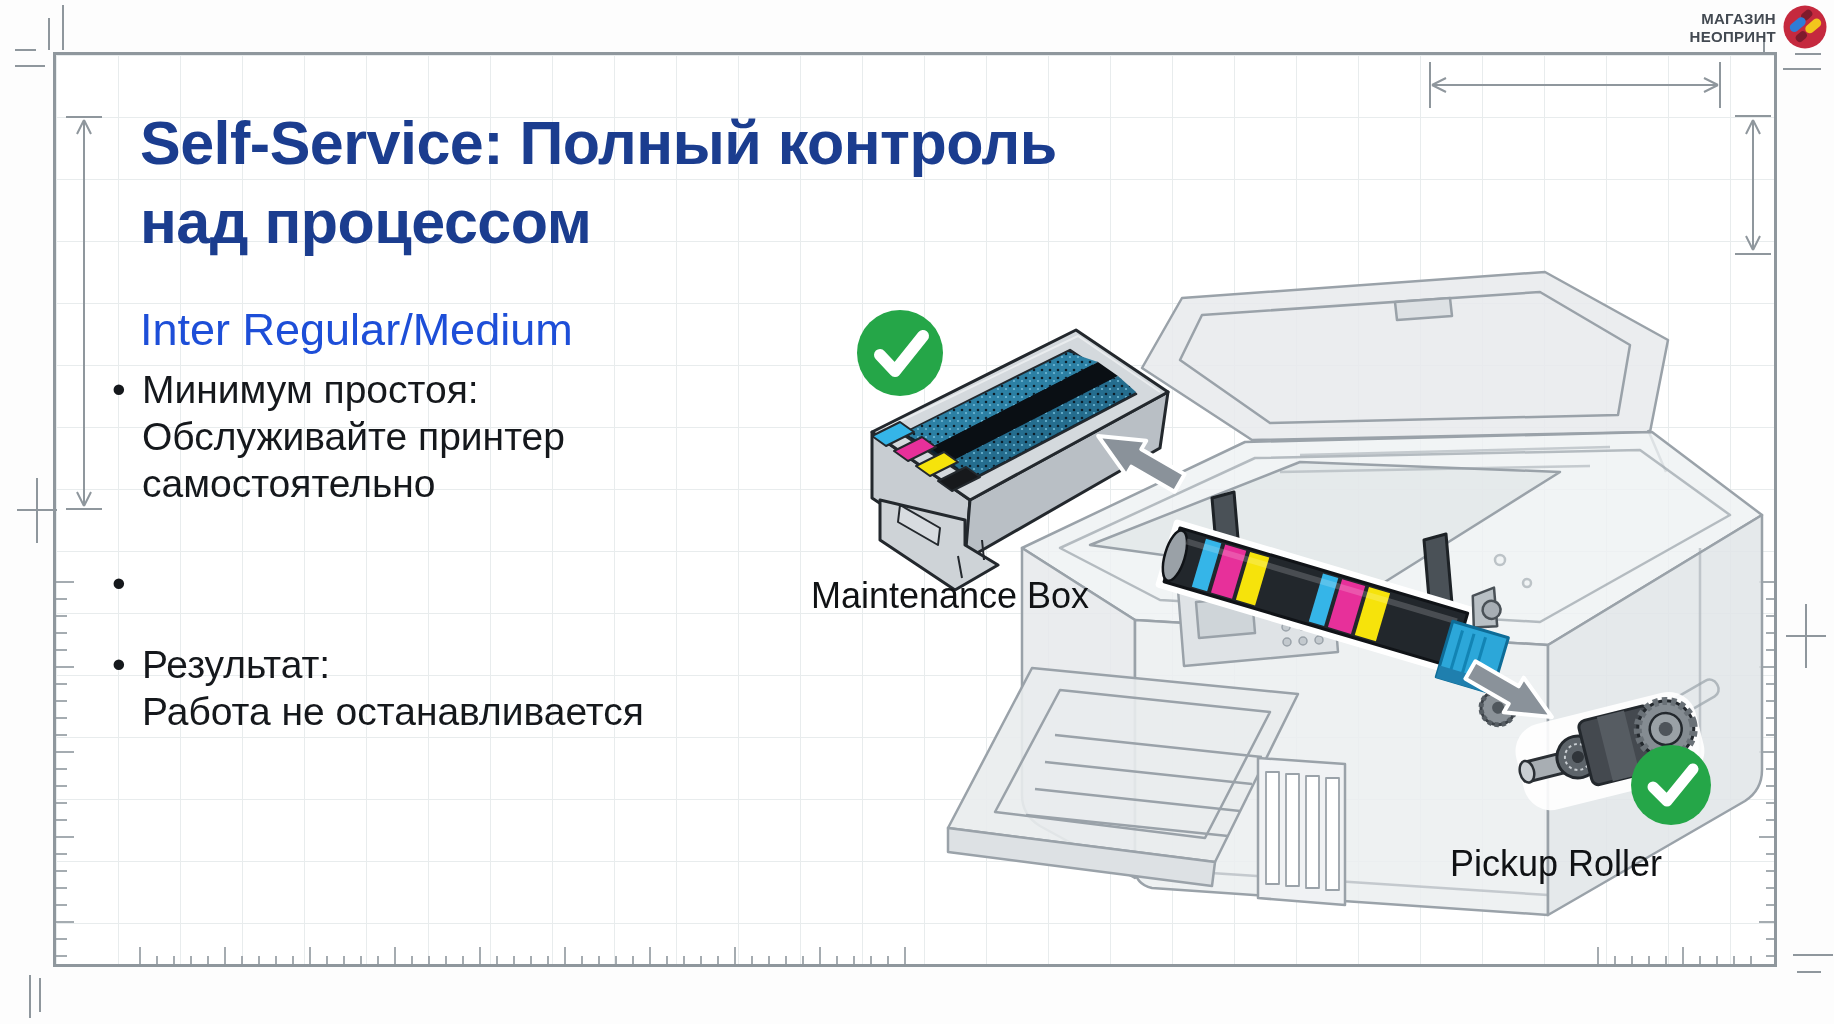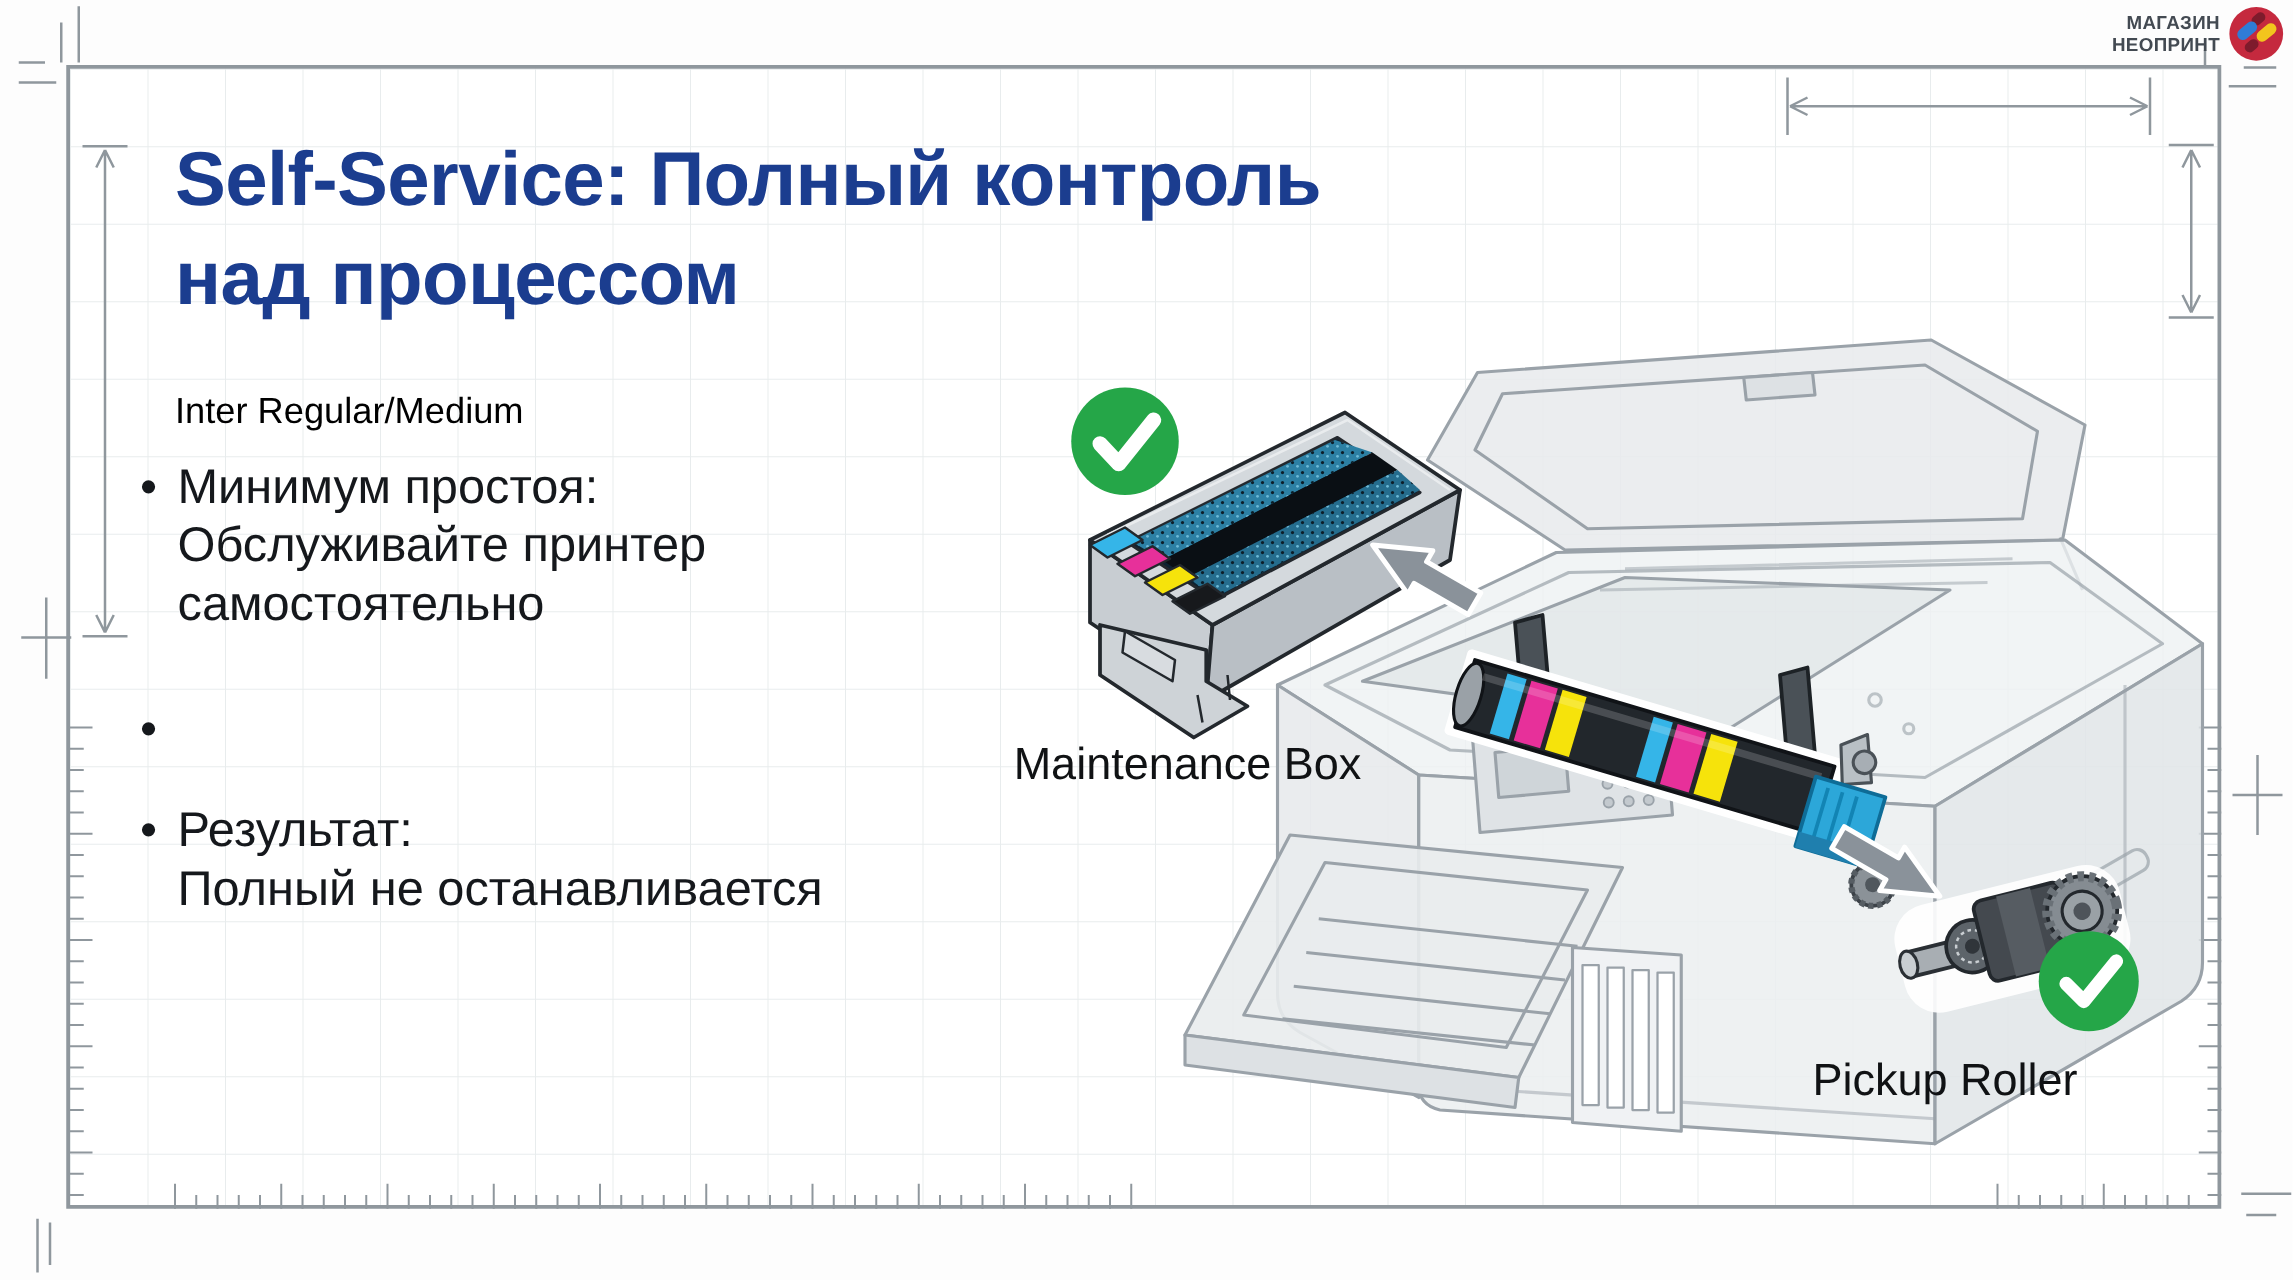--- a/index.html
+++ b/index.html
@@ -20,31 +20,31 @@
   }
   .overlay-svg{position:absolute;left:0;top:0;width:1834px;height:1024px;}
   
   .page-title{
     position:absolute;left:140px;top:104px;width:1100px;
     font-size:61px;line-height:79px;font-weight:bold;letter-spacing:-.5px;
     color:var(--color-title-blue,#1b3d8f);white-space:pre-line;
   }
   .subtitle{
     position:absolute;left:140px;top:306px;
-    font-size:29px;line-height:47px;color:#000000;
+    font-size:45px;line-height:47px;color:#1d4ed8;
   }
   .bullet-list{position:absolute;left:112px;top:366px;width:640px;}
   .bullet{display:flex;align-items:flex-start;}
   .bullet + .bullet{margin-top:53px;}
   .bullet:nth-child(3){margin-top:34px;}
   .bullet .dot{width:30px;font-size:39px;line-height:47px;flex:0 0 30px;}
   .bullet .btext{font-size:39px;line-height:47px;white-space:pre-line;}
   
   .part-label{position:absolute;font-size:36px;color:#101214;text-align:center;}
-  .label-maintenance{left:790px;top:575px;width:320px;margin-top:15px;}
+  .label-maintenance{left:790px;top:575px;width:320px;}
   .label-pickup{left:1396px;top:843px;width:320px;}
   
   .brand{position:absolute;right:6px;top:4px;display:flex;align-items:flex-start;}
   .brand-name{
     font-size:15px;line-height:18px;font-weight:bold;color:#434a52;
     text-align:right;white-space:pre-line;margin-top:6px;letter-spacing:.3px;
   }
   .brand-mark{margin-left:6px;}
   .check-bg{fill:var(--color-check-green,#25a648);}
 </style>
@@ -335,21 +335,21 @@
     <div class="btext">Минимум простоя:
 Обслуживайте принтер
 самостоятельно</div>
   </div>
   <div class="bullet">
     <span class="dot">•</span>
   </div>
   <div class="bullet">
     <span class="dot">•</span>
     <div class="btext">Результат:
-Полный не останавливается</div>
+Работа не останавливается</div>
   </div>
 </div>
 
 <div class="part-label label-maintenance">Maintenance Box</div>
 <div class="part-label label-pickup">Pickup Roller</div>
 
 <div class="brand">
   <div class="brand-name">МАГАЗИН
 НЕОПРИНТ</div>
   <div class="brand-mark">

